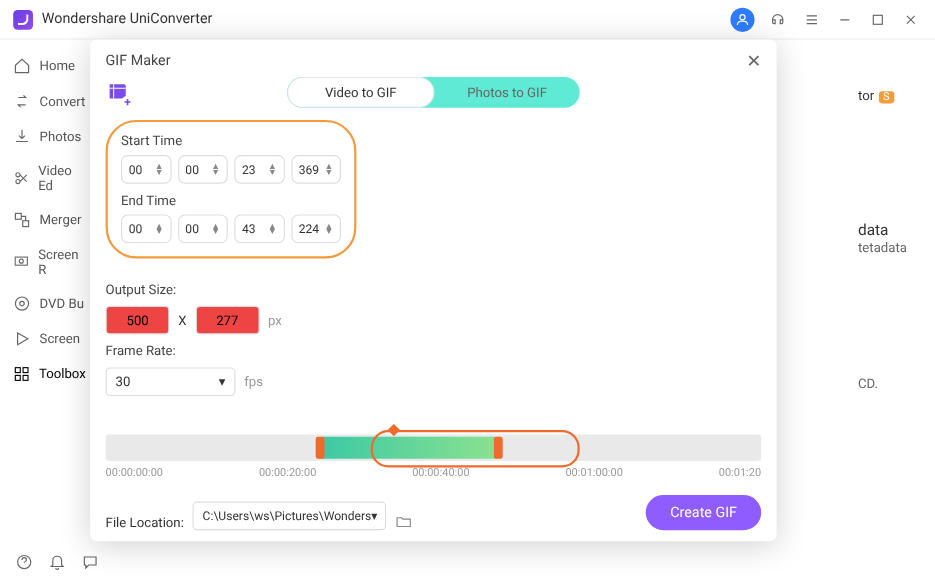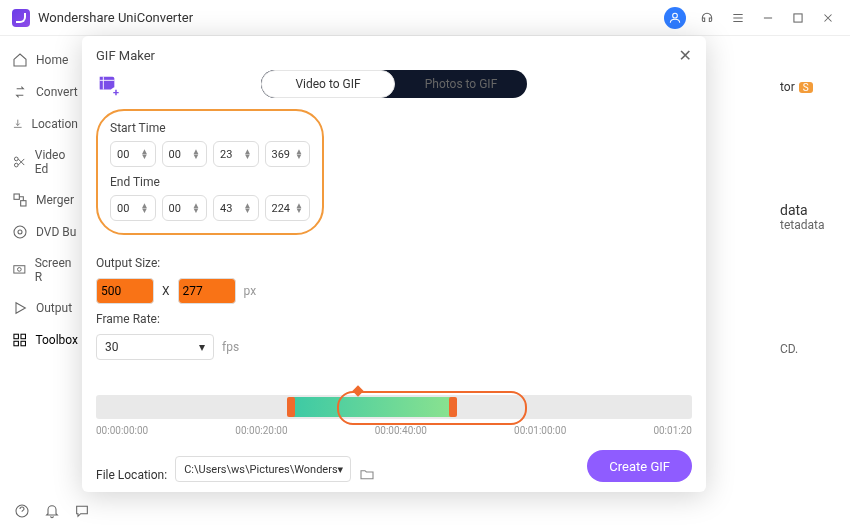--- a/index.html
+++ b/index.html
@@ -17,41 +17,41 @@
 .sidebar{width:90px;padding:8px 0}
 .side-item{display:flex;align-items:center;gap:8px;padding:8px 12px;color:#555;cursor:pointer;font-size:12px}
 .side-item.active{font-weight:400;color:#000}
 .side-item svg{width:16px;height:16px;stroke:#666;fill:none;stroke-width:1.6}
 .side-item.active svg{stroke:#000}
 .modal{position:absolute;left:82px;top:36px;width:624px;height:456px;background:#fff;border-radius:6px;box-shadow:0 4px 30px rgba(0,0,0,.18);z-index:10;display:flex;flex-direction:column}
 .modal-head{display:flex;align-items:center;padding:10px 14px 4px}
 .modal-title{font-size:13px;color:#444;flex:1}
 .close-x{cursor:pointer;color:#666;font-size:16px}
 .add-icon{width:22px;height:22px;color:#7a4de8;position:relative;display:inline-block}
-.seg{display:flex;background:#0f172a;border-radius:20px;width:266px;margin:16px auto;height:28px;overflow:hidden}
+.seg{display:flex;background:#5eead4;border-radius:20px;width:266px;margin:16px auto;height:28px;overflow:hidden}
 .seg-btn{flex:1;display:flex;align-items:center;justify-content:center;font-size:12px;cursor:pointer;color:#666}
 .seg-btn.active{background:#fff;border-radius:20px;color:#333;border:1px solid #e5e5e5}
 .content{display:flex;flex:1;padding:6px 14px 0;gap:14px}
 .left{flex:1;display:flex;flex-direction:column}
 .video{flex:1;background:#000;border-radius:3px;overflow:hidden;position:relative}
 .video-img{position:absolute;inset:0;background:linear-gradient(180deg,#2a5a3a 0%,#2a5a3a 28%,#d8d0bd 28%,#e8dfce 62%,#2a9bb0 62%,#1b7e98 100%)}
 .video-img::before{content:"";position:absolute;left:0;top:55%;width:100%;height:45%;background:radial-gradient(ellipse 40px 12px at 10% 30%,rgba(255,255,255,.7),transparent 70%),radial-gradient(ellipse 50px 14px at 30% 60%,rgba(255,255,255,.6),transparent 70%),radial-gradient(ellipse 60px 16px at 55% 40%,rgba(255,255,255,.65),transparent 70%),radial-gradient(ellipse 45px 12px at 80% 75%,rgba(255,255,255,.55),transparent 70%)}
 .video-img::after{content:"";position:absolute;left:0;top:0;width:100%;height:28%;background:radial-gradient(circle 30px at 15% 50%,#1a4028,transparent),radial-gradient(circle 25px at 40% 40%,#1a4028,transparent),radial-gradient(circle 35px at 70% 55%,#1a4028,transparent)}
 .player-bar{display:flex;align-items:center;padding:6px 4px;gap:10px;color:#333}
 .pbtn{cursor:pointer;width:16px;height:16px;display:flex;align-items:center;justify-content:center}
 .time{margin-left:auto;font-size:11px;color:#888}
 .right{width:228px;padding-top:4px}
 .time-group{border:2px solid #f29a3c;border-radius:28px;padding:10px 12px 12px;margin-bottom:21px}
 .lbl{font-size:12px;color:#444;margin-bottom:6px}
 .spin-row{display:flex;gap:6px;margin-bottom:8px}
 .spin{flex:1;height:26px;border:1px solid #ddd;border-radius:6px;display:flex;align-items:center;padding:0 6px;position:relative;background:#fff;font-size:11px}
 .spin .val{flex:1}
 .spin .arrows{display:flex;flex-direction:column;line-height:5px;font-size:8px;color:#888;cursor:pointer}
 .field-row{display:flex;align-items:center;gap:8px;margin:8px 0}
-.inp{height:26px;border:1px solid #ddd;border-radius:4px;padding:0 4px;font-size:12px;background:#f97316;width:58px}
+.inp{height:26px;border:1px solid #ddd;border-radius:4px;padding:0 18px;font-size:12px;background:#ef4444;width:58px}
 .sel{height:26px;border:1px solid #ddd;border-radius:4px;padding:0 8px;font-size:12px;background:#fff;width:118px;display:flex;align-items:center;justify-content:space-between;cursor:pointer}
 .timeline-wrap{padding:0 14px;margin-top:4px;position:relative}
 .ring{position:absolute;left:255px;top:-4px;width:190px;height:34px;border:2px solid #f06a2c;border-radius:16px;z-index:3;pointer-events:none}
 .track{height:24px;background:#e9e9e9;border-radius:3px;position:relative;margin-bottom:6px}
 .clip{position:absolute;left:194px;top:2px;width:164px;height:20px;background:linear-gradient(90deg,#3cc9a5,#8be28f);border-radius:3px}
 .handle{position:absolute;top:0;width:8px;height:20px;background:#f06a2c;border-radius:2px;cursor:ew-resize}
 .handle.left{left:-3px}
 .handle.right{right:-3px}
 .playhead{position:absolute;left:258px;top:-8px;width:8px;height:8px;background:#f06a2c;transform:rotate(45deg)}
 .ticks{display:flex;justify-content:space-between;font-size:10px;color:#999;padding:0 0 4px}
@@ -117,57 +117,57 @@
     <div class="side-item">
         <svg viewBox="0 0 24 24">
           <path d="M7 7h10l-3-3M17 17H7l3 3"></path>
         </svg>
         <span>Convert</span>
       </div>
     <div class="side-item">
         <svg viewBox="0 0 24 24">
           <path d="M12 3v12m0 0l-4-4m4 4l4-4M4 19h16"></path>
         </svg>
-        <span>Location</span>
+        <span>Photos</span>
       </div>
     <div class="side-item">
         <svg viewBox="0 0 24 24">
           <circle cx="7" cy="7" r="3"></circle>
           <circle cx="7" cy="17" r="3"></circle>
           <path d="M10 7l10 10M10 17L20 7"></path>
         </svg>
         <span>Video Ed</span>
       </div>
     <div class="side-item">
         <svg viewBox="0 0 24 24">
           <rect x="3" y="3" width="8" height="8"></rect>
           <rect x="13" y="13" width="8" height="8"></rect>
           <path d="M11 7h6v6"></path>
         </svg>
         <span>Merger</span>
       </div>
     <div class="side-item">
         <svg viewBox="0 0 24 24">
+          <rect x="3" y="5" width="18" height="12"></rect>
+          <circle cx="12" cy="11" r="3"></circle>
+        </svg>
+        <span>Screen R</span>
+      </div>
+    <div class="side-item">
+        <svg viewBox="0 0 24 24">
           <circle cx="12" cy="12" r="9"></circle>
           <circle cx="12" cy="12" r="3"></circle>
         </svg>
         <span>DVD Bu</span>
       </div>
     <div class="side-item">
         <svg viewBox="0 0 24 24">
-          <rect x="3" y="5" width="18" height="12"></rect>
-          <circle cx="12" cy="11" r="3"></circle>
-        </svg>
-        <span>Screen R</span>
-      </div>
-    <div class="side-item">
-        <svg viewBox="0 0 24 24">
           <polygon points="6,4 20,12 6,20"></polygon>
         </svg>
-        <span>Output</span>
+        <span>Screen</span>
       </div>
     <div class="side-item active">
         <svg viewBox="0 0 24 24">
           <rect x="3" y="3" width="7" height="7"></rect>
           <rect x="14" y="3" width="7" height="7"></rect>
           <rect x="3" y="14" width="7" height="7"></rect>
           <rect x="14" y="14" width="7" height="7"></rect>
         </svg>
         <span>Toolbox</span>
       </div>

